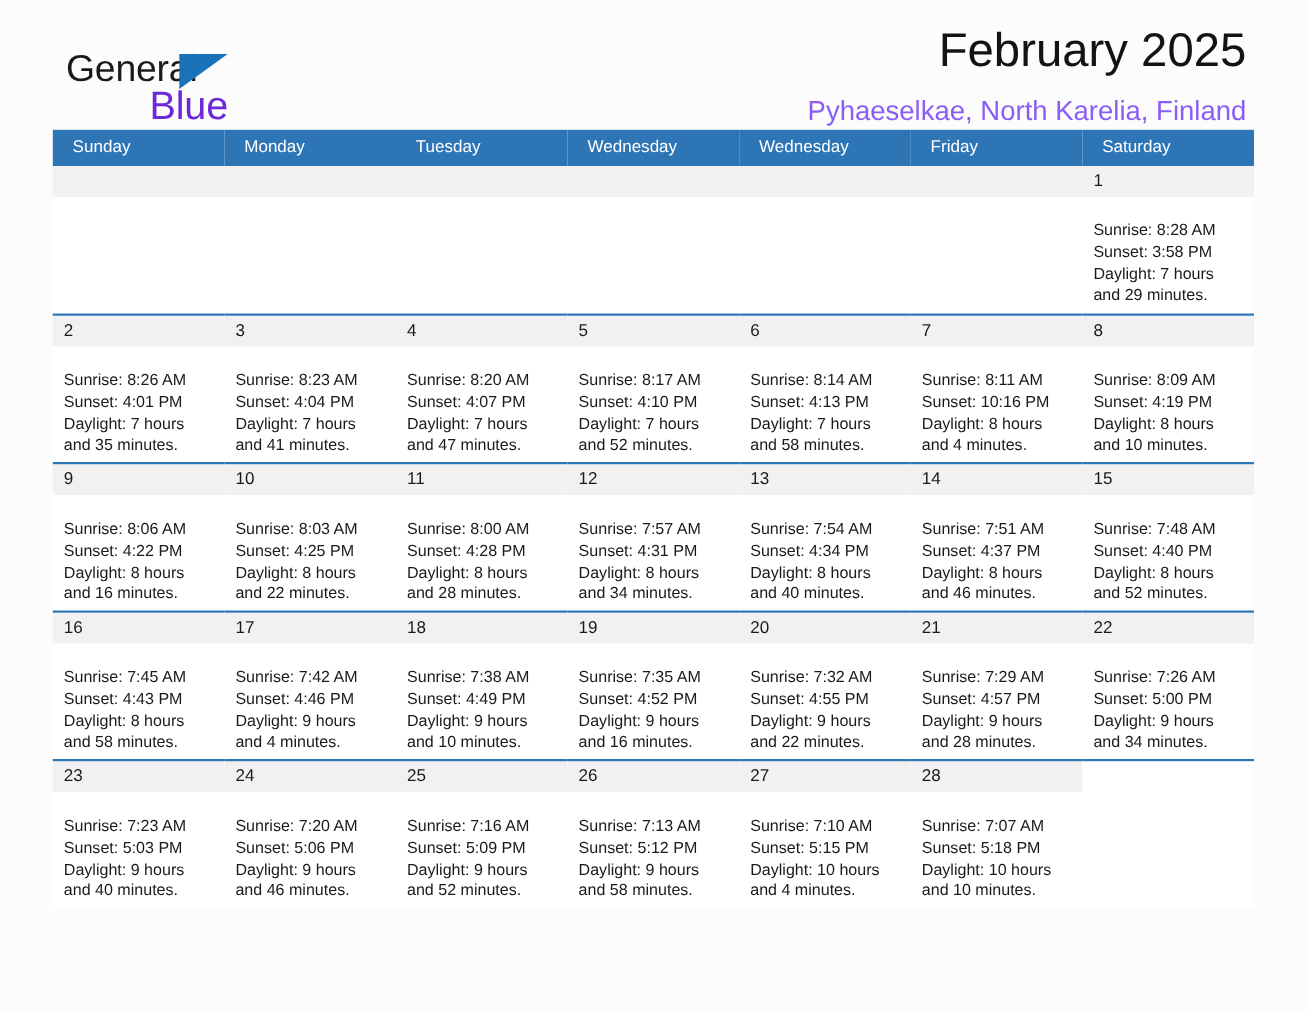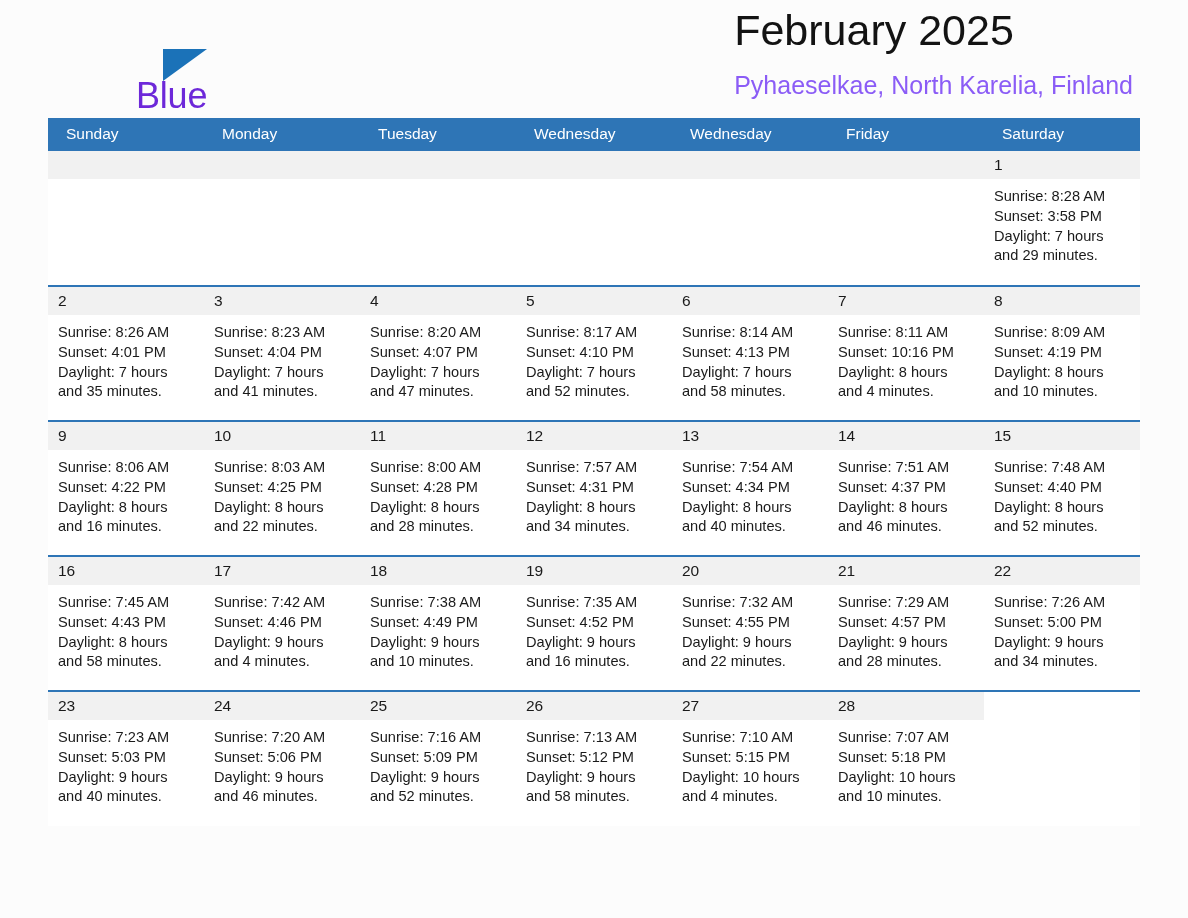--- a/index.html
+++ b/index.html
@@ -56,21 +56,22 @@
     position: absolute;
     left: 76px;
     top: 31px;
     font-size: 36px;
     color: #6d28d9;
     letter-spacing: -0.2px;
   }
   .title-block {
     position: absolute;
     right: 7px;
-    top: 6px;
+    top: 22px;
+    text-align: right;
   }
   .cal-title {
     font-size: 43px;
     font-weight: normal;
     color: #131313;
     line-height: 1.16;
     white-space: nowrap;
   }
   .cal-subtitle {
     margin-top: 14px;
@@ -115,35 +116,36 @@
     background: #f1f1f1;
     font-size: 15.5px;
     color: #1a1a1a;
     padding: 4px 0 4px 10px;
     height: 20px;
     line-height: 20px;
   }
   td.empty .daynum { background: #f1f1f1; visibility: hidden; }
   td.empty .daynum.shown { visibility: visible; }
   .info {
-    padding: 8px 8px 0 10px;
+    padding: 22px 8px 0 10px;
     font-size: 14.6px;
     line-height: 19.8px;
     color: #1a1a1a;
   }
   .info div { white-space: nowrap; }
 </style>
 </head>
 <body>
 
 <div class="page">
 
   <div class="masthead">
 
     <div class="logo">
+      <span class="logo-general">General</span>
       <span class="logo-triangle"></span>
       <span class="logo-blue">Blue</span>
     </div>
 
     <div class="title-block">
       <div class="cal-title">February 2025</div>
       <div class="cal-subtitle">Pyhaeselkae, North Karelia, Finland</div>
     </div>
 
   </div>

